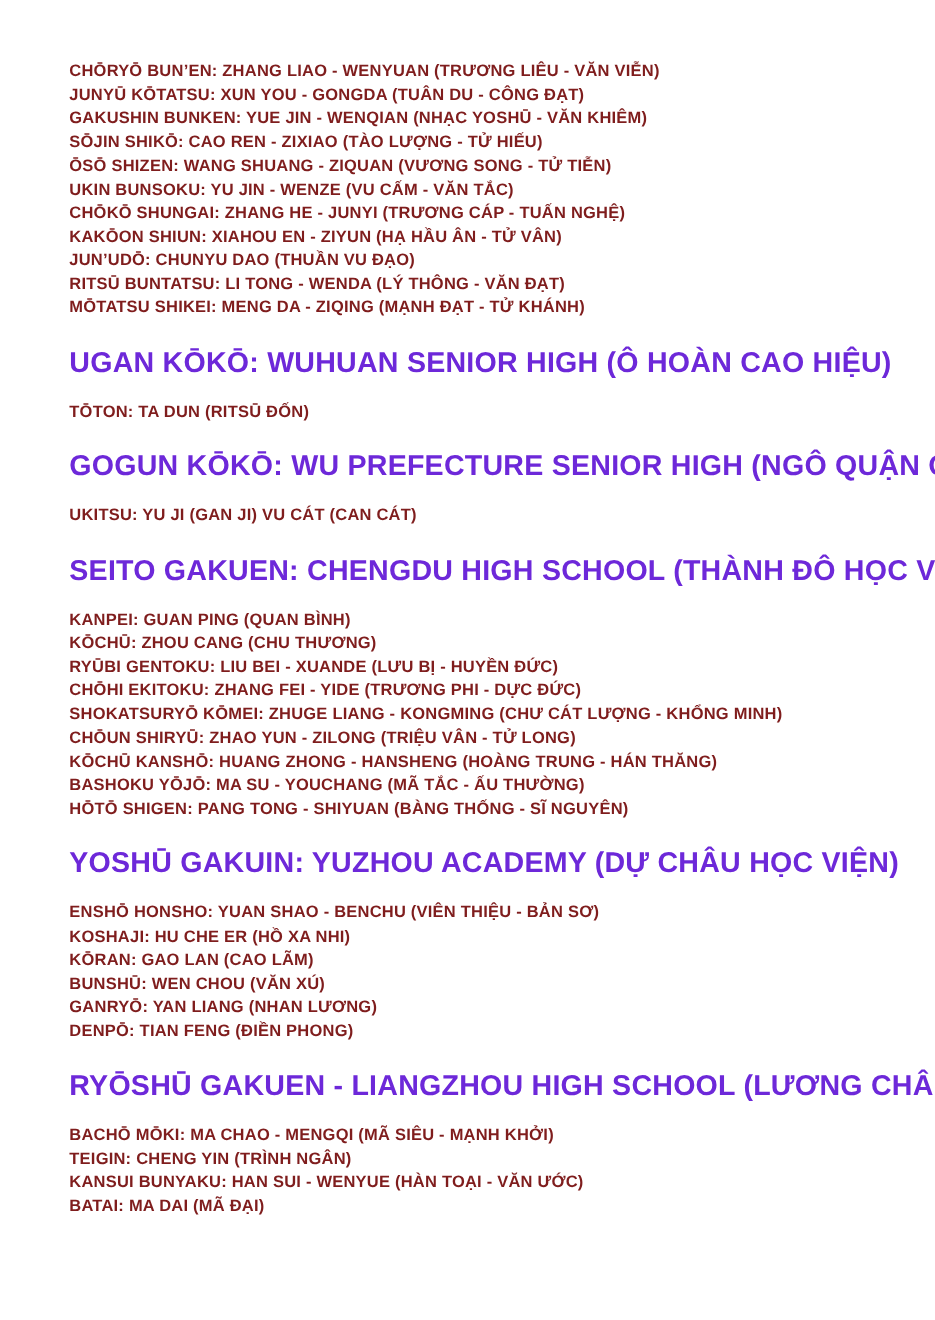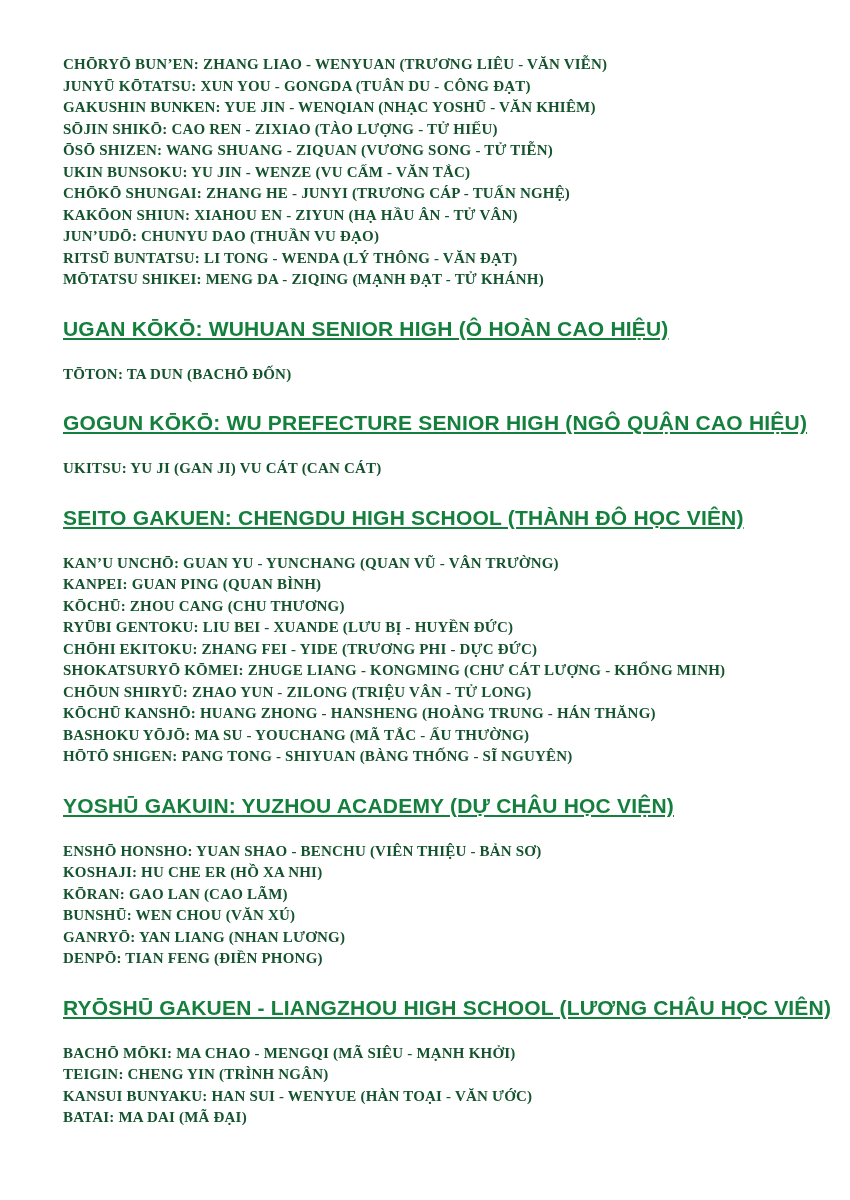--- a/index.html
+++ b/index.html
@@ -23,33 +23,31 @@
   .char-list {
     margin: 0;
     padding: 0;
   }
   .char-line {
     margin: 0;
     font-weight: 700;
     font-size: 15px;
     line-height: 21.5px;
     letter-spacing: 0.2px;
-    color: #14532d;
+    color: #7f1d1d;
     white-space: nowrap;
-    font-family: Liberation Serif, serif;
   }
   .section-heading {
     margin: 26px 0 23px 0;
     font-weight: 700;
-    font-size: 21px;
+    font-size: 26px;
     line-height: 24px;
     letter-spacing: 0.2px;
-    color: #15803d;
+    color: #6d28d9;
     white-space: nowrap;
-    text-decoration: underline;
   }
 </style>
 </head>
 <body>
 
 <div class="page">
 
   <div class="char-list">
     <p class="char-line">CHŌRYŌ BUN’EN: ZHANG LIAO - WENYUAN (TRƯƠNG LIÊU - VĂN VIỄN)</p>
     <p class="char-line">JUNYŪ KŌTATSU: XUN YOU - GONGDA (TUÂN DU - CÔNG ĐẠT)</p>
@@ -59,31 +57,30 @@
     <p class="char-line">UKIN BUNSOKU: YU JIN - WENZE (VU CẤM - VĂN TẮC)</p>
     <p class="char-line">CHŌKŌ SHUNGAI: ZHANG HE - JUNYI (TRƯƠNG CÁP - TUẤN NGHỆ)</p>
     <p class="char-line">KAKŌON SHIUN: XIAHOU EN - ZIYUN (HẠ HẦU ÂN - TỬ VÂN)</p>
     <p class="char-line">JUN’UDŌ: CHUNYU DAO (THUẦN VU ĐẠO)</p>
     <p class="char-line">RITSŪ BUNTATSU: LI TONG - WENDA (LÝ THÔNG - VĂN ĐẠT)</p>
     <p class="char-line">MŌTATSU SHIKEI: MENG DA - ZIQING (MẠNH ĐẠT - TỬ KHÁNH)</p>
   </div>
 
   <h2 class="section-heading">UGAN KŌKŌ: WUHUAN SENIOR HIGH (Ô HOÀN CAO HIỆU)</h2>
   <div class="char-list">
-    <p class="char-line">TŌTON: TA DUN (BACHŌ ĐỐN)</p>
+    <p class="char-line">TŌTON: TA DUN (RITSŪ ĐỐN)</p>
   </div>
 
   <h2 class="section-heading">GOGUN KŌKŌ: WU PREFECTURE SENIOR HIGH (NGÔ QUẬN CAO HIỆU)</h2>
   <div class="char-list">
     <p class="char-line">UKITSU: YU JI (GAN JI) VU CÁT (CAN CÁT)</p>
   </div>
 
   <h2 class="section-heading">SEITO GAKUEN: CHENGDU HIGH SCHOOL (THÀNH ĐÔ HỌC VIÊN)</h2>
   <div class="char-list">
-    <p class="char-line">KAN’U UNCHŌ: GUAN YU - YUNCHANG (QUAN VŨ - VÂN TRƯỜNG)</p>
     <p class="char-line">KANPEI: GUAN PING (QUAN BÌNH)</p>
     <p class="char-line">KŌCHŪ: ZHOU CANG (CHU THƯƠNG)</p>
     <p class="char-line">RYŪBI GENTOKU: LIU BEI - XUANDE (LƯU BỊ - HUYỀN ĐỨC)</p>
     <p class="char-line">CHŌHI EKITOKU: ZHANG FEI - YIDE (TRƯƠNG PHI - DỰC ĐỨC)</p>
     <p class="char-line">SHOKATSURYŌ KŌMEI: ZHUGE LIANG - KONGMING (CHƯ CÁT LƯỢNG - KHỔNG MINH)</p>
     <p class="char-line">CHŌUN SHIRYŪ: ZHAO YUN - ZILONG (TRIỆU VÂN - TỬ LONG)</p>
     <p class="char-line">KŌCHŪ KANSHŌ: HUANG ZHONG - HANSHENG (HOÀNG TRUNG - HÁN THĂNG)</p>
     <p class="char-line">BASHOKU YŌJŌ: MA SU - YOUCHANG (MÃ TẮC - ẤU THƯỜNG)</p>
     <p class="char-line">HŌTŌ SHIGEN: PANG TONG - SHIYUAN (BÀNG THỐNG - SĨ NGUYÊN)</p>
   </div>

